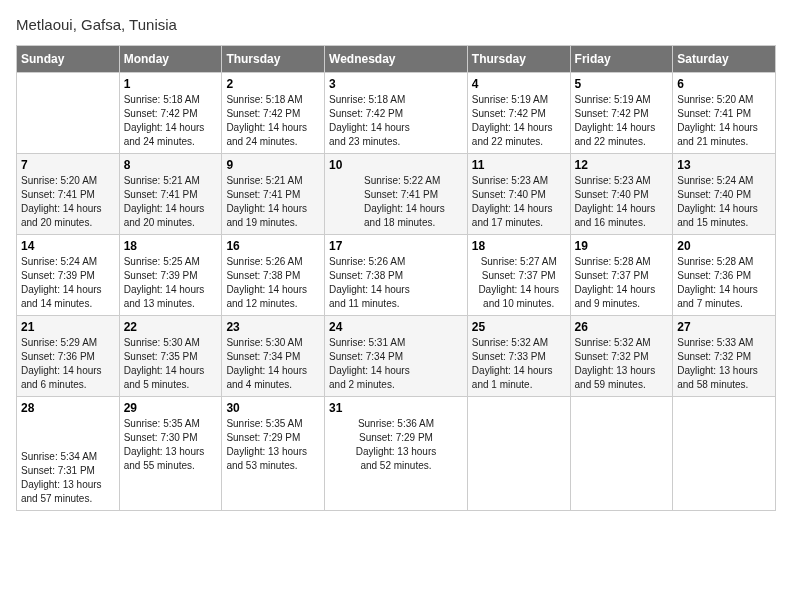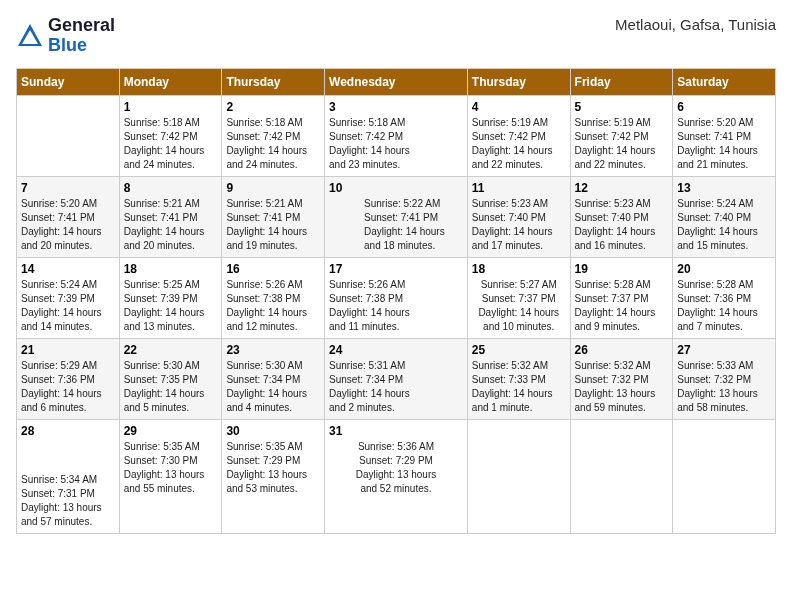--- a/index.html
+++ b/index.html
@@ -44,21 +44,21 @@
     .subtitle {
       font-size: 15px;
       color: #333;
     }
     table {
       width: 100%;
       border-collapse: collapse;
       font-size: 11px;
     }
     thead tr th {
-      background-color: #a16207;
+      background-color: #737373;
       color: #fff;
       padding: 6px 4px;
       text-align: left;
       font-size: 12px;
       font-weight: bold;
       border: 1px solid #ccc;
     }
     tbody tr td {
       border: 1px solid #ccc;
       vertical-align: top;
@@ -81,30 +81,20 @@
     .day-info {
       font-size: 10px;
       color: #222;
       line-height: 1.4;
     }
   </style>
 </head>
 <body>
 
 <div class="header">
-  <div class="logo">
-    <svg class="logo-icon" viewBox="0 0 28 28" xmlns="http://www.w3.org/2000/svg">
-      <polygon points="14,2 26,24 2,24" fill="#1565c0"></polygon>
-      <polygon points="14,8 22,22 6,22" fill="#fff"></polygon>
-    </svg>
-    <div class="logo-text">
-      <span class="logo-general">General</span><br>
-      <span class="logo-blue">Blue</span>
-    </div>
-  </div>
   <div class="title-block">
     <div class="subtitle">Metlaoui, Gafsa, Tunisia</div>
   </div>
 </div>
 
 <table>
   <thead>
     <tr id="header-row">
         <th>Sunday</th>
         <th>Monday</th>

